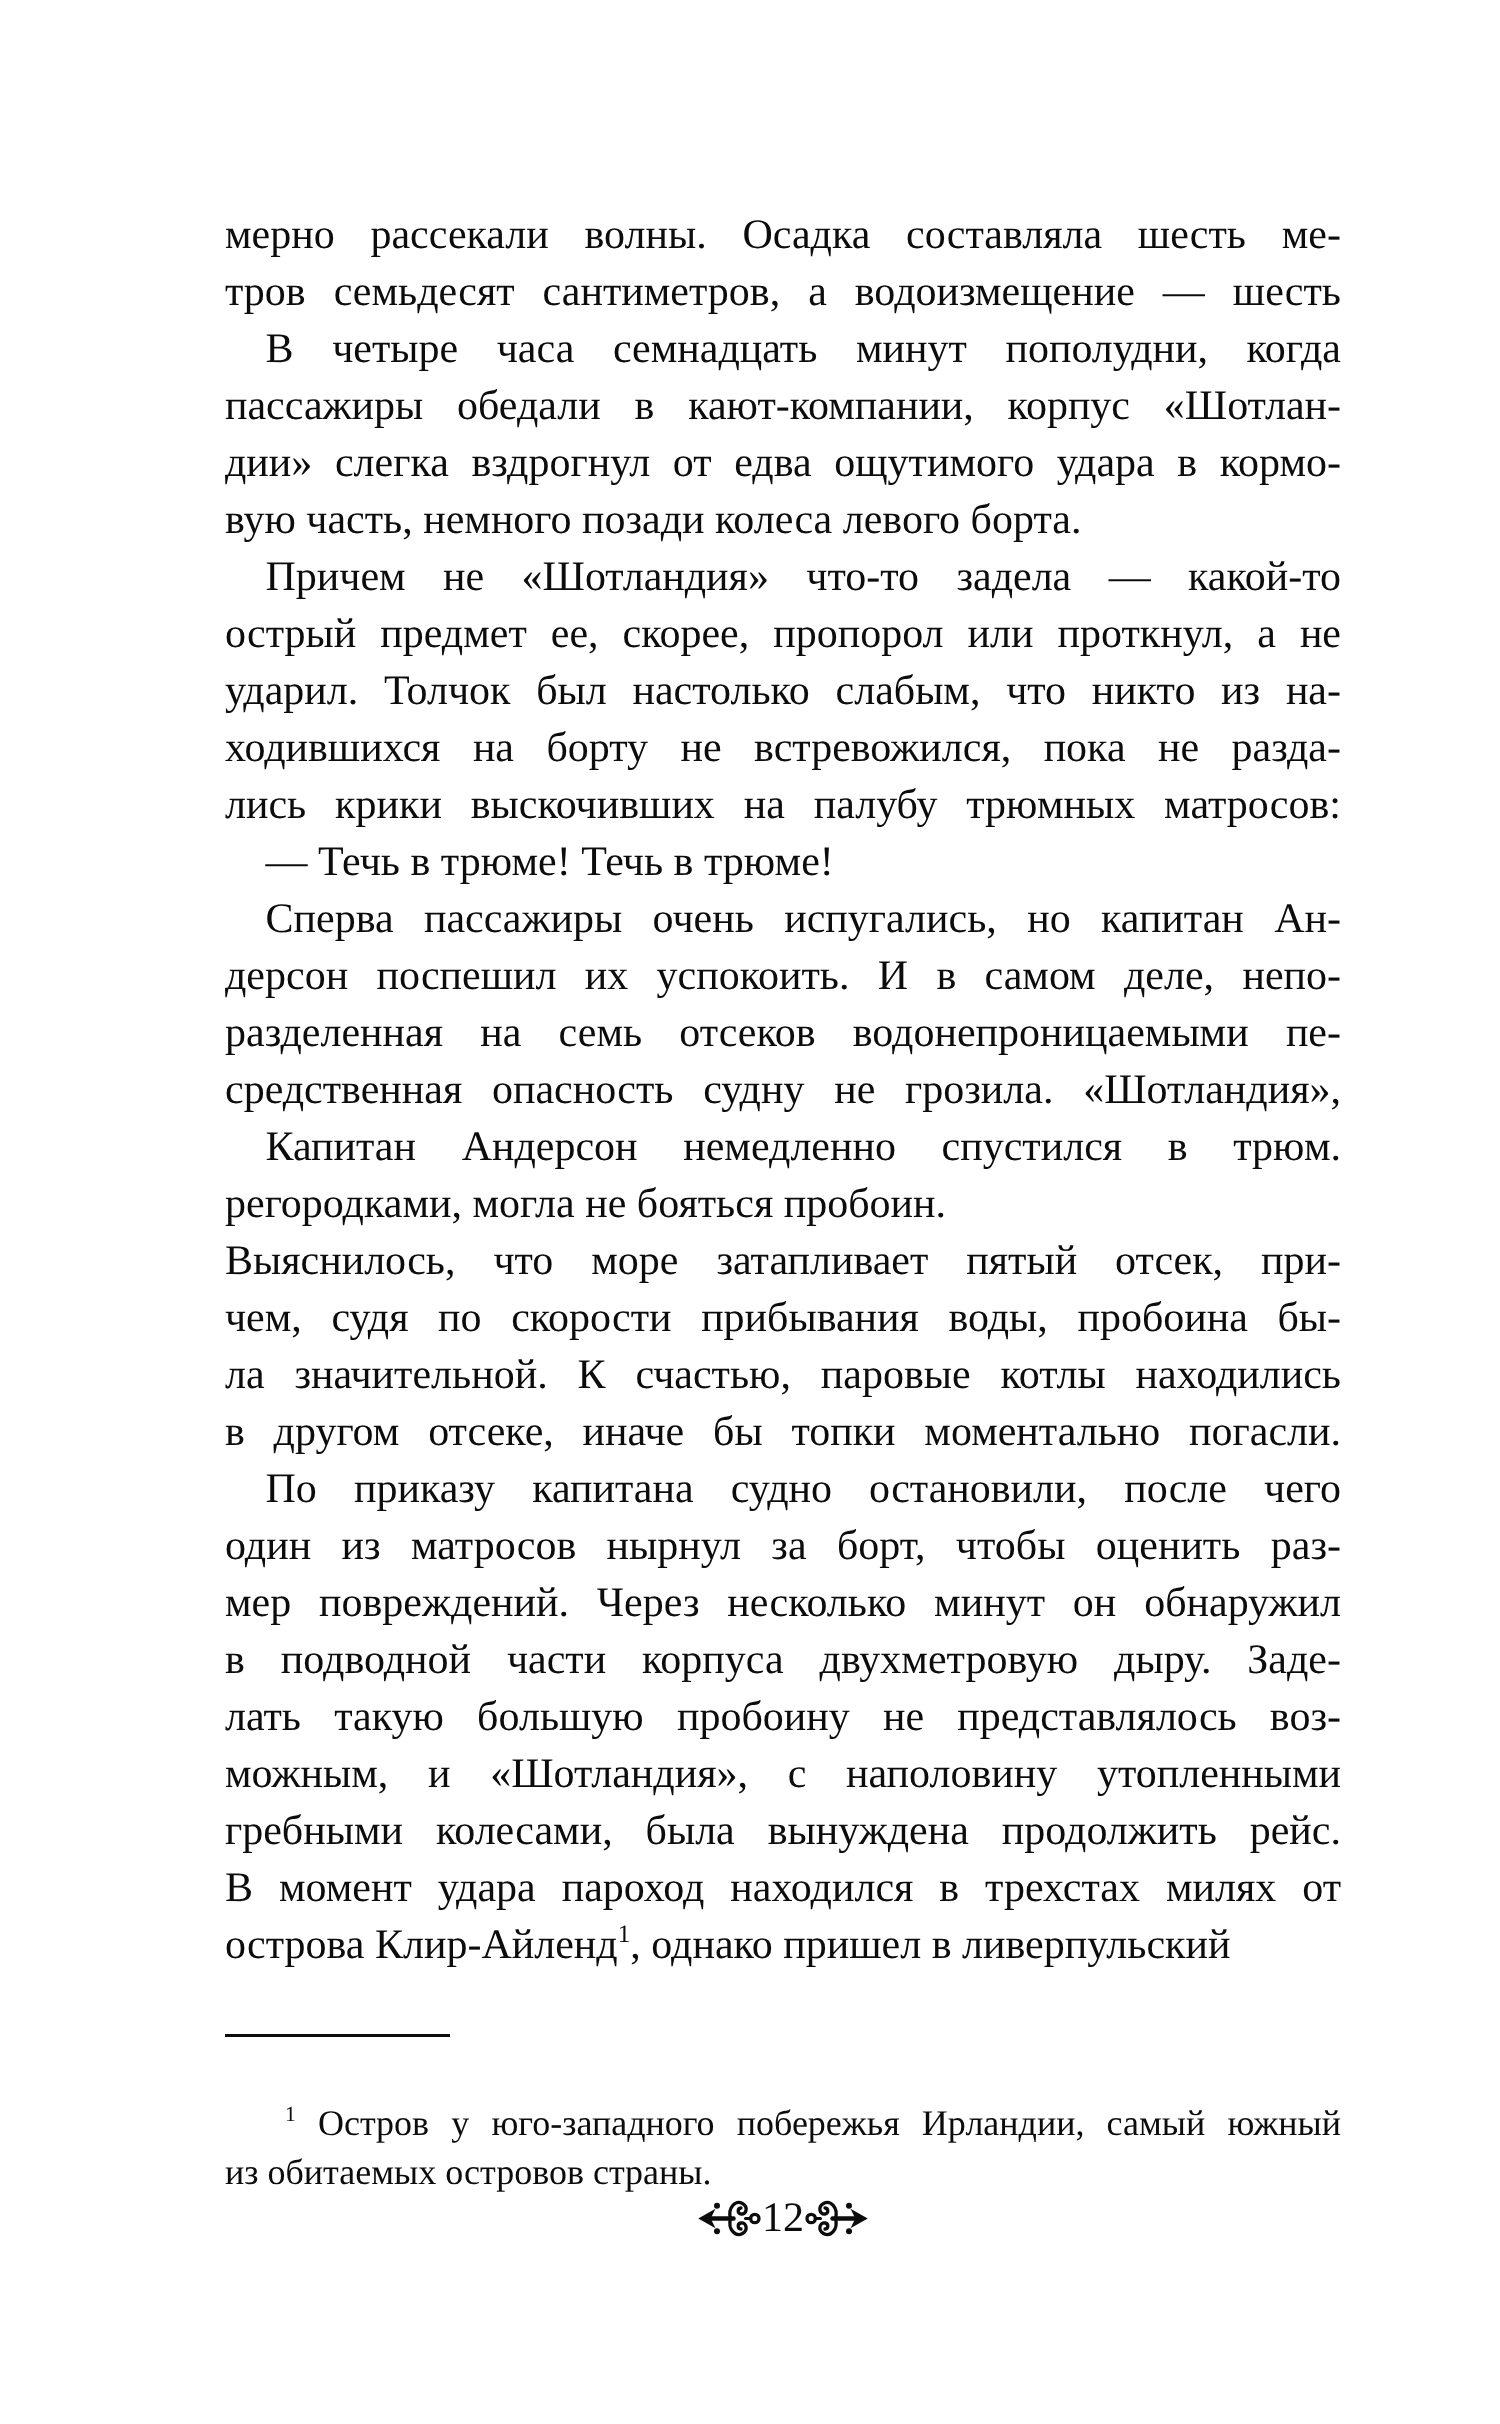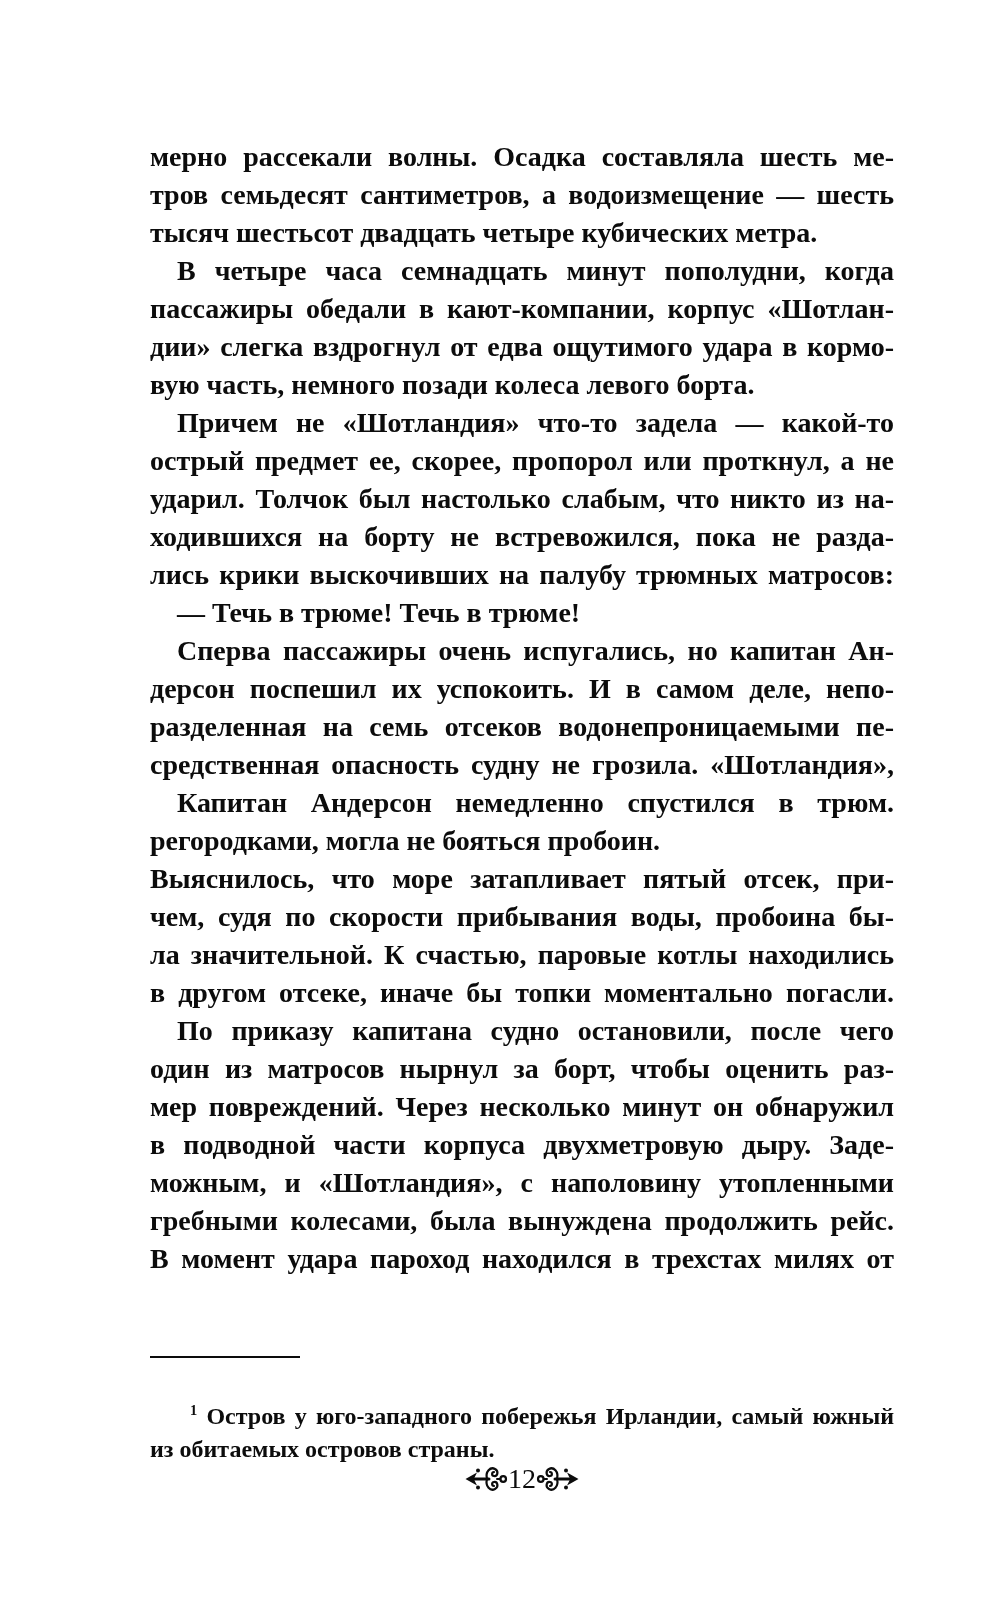--- a/index.html
+++ b/index.html
@@ -22,21 +22,20 @@
     left: 150px;
     top: 138px;
     width: 744px;
     font-size: 28px;
     line-height: 38px;
   }
   .line {
     width: 100%;
     text-align: left;
     white-space: normal;
-    font-weight: bold;
   }
   .line.just {
     text-align: justify;
     text-align-last: justify;
   }
   .line.indent {
     text-indent: 27px;
   }
   sup.fnref {
     font-size: 0.60em;
@@ -88,21 +87,20 @@
   }
 </style>
 </head>
 <body>
 
 <div class="page">
 
   <div class="text-block" id="body-lines">
       <div class="line just">мерно рассекали волны. Осадка составляла шесть ме-</div>
       <div class="line just">тров семьдесят сантиметров, а водоизмещение — шесть</div>
-      <div class="line">тысяч шестьсот двадцать четыре кубических метра.</div>
       <div class="line indent just">В четыре часа семнадцать минут пополудни, когда</div>
       <div class="line just">пассажиры обедали в кают-компании, корпус «Шотлан-</div>
       <div class="line just">дии» слегка вздрогнул от едва ощутимого удара в кормо-</div>
       <div class="line">вую часть, немного позади колеса левого борта.</div>
       <div class="line indent just">Причем не «Шотландия» что-то задела — какой-то</div>
       <div class="line just">острый предмет ее, скорее, пропорол или проткнул, а не</div>
       <div class="line just">ударил. Толчок был настолько слабым, что никто из на-</div>
       <div class="line just">ходившихся на борту не встревожился, пока не разда-</div>
       <div class="line just">лись крики выскочивших на палубу трюмных матросов:</div>
       <div class="line indent">— Течь в трюме! Течь в трюме!</div>
@@ -113,23 +111,25 @@
       <div class="line indent just">Капитан Андерсон немедленно спустился в трюм.</div>
       <div class="line">регородками, могла не бояться пробоин.</div>
       <div class="line just">Выяснилось, что море затапливает пятый отсек, при-</div>
       <div class="line just">чем, судя по скорости прибывания воды, пробоина бы-</div>
       <div class="line just">ла значительной. К счастью, паровые котлы находились</div>
       <div class="line just">в другом отсеке, иначе бы топки моментально погасли.</div>
       <div class="line indent just">По приказу капитана судно остановили, после чего</div>
       <div class="line just">один из матросов нырнул за борт, чтобы оценить раз-</div>
       <div class="line just">мер повреждений. Через несколько минут он обнаружил</div>
       <div class="line just">в подводной части корпуса двухметровую дыру. Заде-</div>
+      <div class="line just">лать такую большую пробоину не представлялось воз-</div>
       <div class="line just">можным, и «Шотландия», с наполовину утопленными</div>
       <div class="line just">гребными колесами, была вынуждена продолжить рейс.</div>
       <div class="line just">В момент удара пароход находился в трехстах милях от</div>
+      <div class="line">острова Клир-Айленд<sup class="fnref">1</sup>, однако пришел в ливерпульский</div>
     </div>
 
   <div class="footnote">
     <div class="footnote-rule"></div>
     <div class="footnote-lines" id="footnote-lines">
         <div class="line indent just"><sup class="fnref">1</sup> Остров у юго-западного побережья Ирландии, самый южный</div>
         <div class="line">из обитаемых островов страны.</div>
       </div>
   </div>
 

